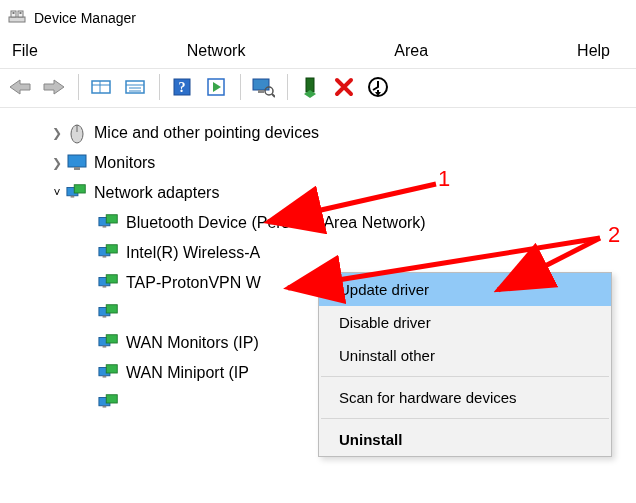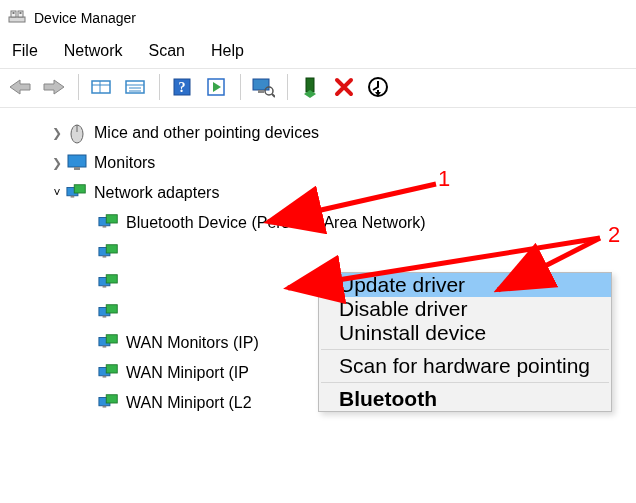--- a/index.html
+++ b/index.html
@@ -23,20 +23,21 @@
     width: 18px;
     height: 18px;
     margin-right: 8px;
   }
   .titlebar .title {
     font-size: 14px;
   }
   .menubar {
     display: flex;
     padding: 4px 6px 6px 6px;
+    justify-content: space-between;
   }
   .menubar .menu-item {
     padding: 2px 14px 2px 6px;
     margin-right: 6px;
     cursor: default;
   }
   .toolbar {
     display: flex;
     align-items: center;
     padding: 2px 6px 4px 4px;
@@ -93,22 +94,22 @@
   .context-menu {
     position: absolute;
     left: 318px;
     top: 272px;
     width: 292px;
     background: #f2f2f2;
     border: 1px solid #bdbdbd;
     box-shadow: 3px 3px 6px rgba(0,0,0,0.15);
   }
   .ctx-item {
-    padding: 0 20px;
-    font-size: 21px;
+    padding: 8px 20px;
+    font-size: 15px;
   }
   .ctx-item.selected {
     background: #91c9f7;
   }
   .ctx-sep {
     height: 1px;
     background: #d6d6d6;
     margin: 4px 2px;
   }
   .ctx-item.bold {
@@ -141,21 +142,21 @@
       <rect x="4.5" y="3" width="2" height="2" fill="#7a7a7a"></rect>
       <rect x="11.5" y="3" width="2" height="2" fill="#7a7a7a"></rect>
     </svg>
   </span>
   <span class="title">Device Manager</span>
 </div>
 
 <div class="menubar">
   <div class="menu-item">File</div>
   <div class="menu-item">Network</div>
-  <div class="menu-item">Scan</div>
+  <div class="menu-item">Area</div>
   <div class="menu-item">Help</div>
 </div>
 
 <div class="toolbar">
   <div class="tbtn">
     <svg width="24" height="18" viewBox="0 0 24 18">
         <path d="M12 2 L2 9 L12 16 L12 12 L22 12 L22 6 L12 6 Z" fill="#bfbfbf" stroke="#888"></path>
       </svg>
   </div>
   <div class="tbtn">
@@ -276,31 +277,33 @@
   <div class="row">
     <span class="indent2"></span>
       <span class="expander"></span>
     <span class="dev-icon">
       <svg width="24" height="20" viewBox="0 0 24 20">
           <rect x="1" y="4" width="12" height="9" fill="#2f8fd9" stroke="#1c5a94"></rect>
           <rect x="9" y="1" width="12" height="9" fill="#34b24a" stroke="#1e7a2e"></rect>
           <rect x="5" y="13" width="4" height="2" fill="#888"></rect>
         </svg>
     </span>
-  </div>
-  <div class="row">
-    <span class="indent2"></span>
-      <span class="expander"></span>
-    <span class="dev-icon">
-      <svg width="24" height="20" viewBox="0 0 24 20">
-          <rect x="1" y="4" width="12" height="9" fill="#2f8fd9" stroke="#1c5a94"></rect>
-          <rect x="9" y="1" width="12" height="9" fill="#34b24a" stroke="#1e7a2e"></rect>
-          <rect x="5" y="13" width="4" height="2" fill="#888"></rect>
-        </svg>
-    </span>
+    <span>Intel(R) Wireless-A</span>
+  </div>
+  <div class="row">
+    <span class="indent2"></span>
+      <span class="expander"></span>
+    <span class="dev-icon">
+      <svg width="24" height="20" viewBox="0 0 24 20">
+          <rect x="1" y="4" width="12" height="9" fill="#2f8fd9" stroke="#1c5a94"></rect>
+          <rect x="9" y="1" width="12" height="9" fill="#34b24a" stroke="#1e7a2e"></rect>
+          <rect x="5" y="13" width="4" height="2" fill="#888"></rect>
+        </svg>
+    </span>
+    <span>TAP-ProtonVPN W</span>
   </div>
   <div class="row">
     <span class="indent2"></span>
       <span class="expander"></span>
     <span class="dev-icon">
       <svg width="24" height="20" viewBox="0 0 24 20">
           <rect x="1" y="4" width="12" height="9" fill="#2f8fd9" stroke="#1c5a94"></rect>
           <rect x="9" y="1" width="12" height="9" fill="#34b24a" stroke="#1e7a2e"></rect>
           <rect x="5" y="13" width="4" height="2" fill="#888"></rect>
         </svg>
@@ -333,32 +336,31 @@
   <div class="row">
     <span class="indent2"></span>
       <span class="expander"></span>
     <span class="dev-icon">
       <svg width="24" height="20" viewBox="0 0 24 20">
           <rect x="1" y="4" width="12" height="9" fill="#2f8fd9" stroke="#1c5a94"></rect>
           <rect x="9" y="1" width="12" height="9" fill="#34b24a" stroke="#1e7a2e"></rect>
           <rect x="5" y="13" width="4" height="2" fill="#888"></rect>
         </svg>
     </span>
-    <span>WAN Miniport (L2</span>
   </div>
 </div>
 
 <div class="context-menu">
   <div class="ctx-item selected">Update driver</div>
   <div class="ctx-item">Disable driver</div>
-  <div class="ctx-item">Uninstall device</div>
+  <div class="ctx-item">Uninstall other</div>
   <div class="ctx-sep"></div>
-  <div class="ctx-item">Scan for hardware pointing</div>
+  <div class="ctx-item">Scan for hardware devices</div>
   <div class="ctx-sep"></div>
-  <div class="ctx-item bold">Bluetooth</div>
+  <div class="ctx-item bold">Uninstall</div>
 </div>
 
 <svg class="arrow-overlay" width="636" height="503">
   <defs>
     <marker id="ah" markerWidth="12" markerHeight="10" refX="11" refY="5" orient="auto">
       <polygon points="0,0 12,5 0,10" fill="#ff0000"></polygon>
     </marker>
   </defs>
 
   <line x1="436" y1="184" x2="268" y2="222" stroke="#ff0000" stroke-width="5" marker-end="url(#ah)"></line>

